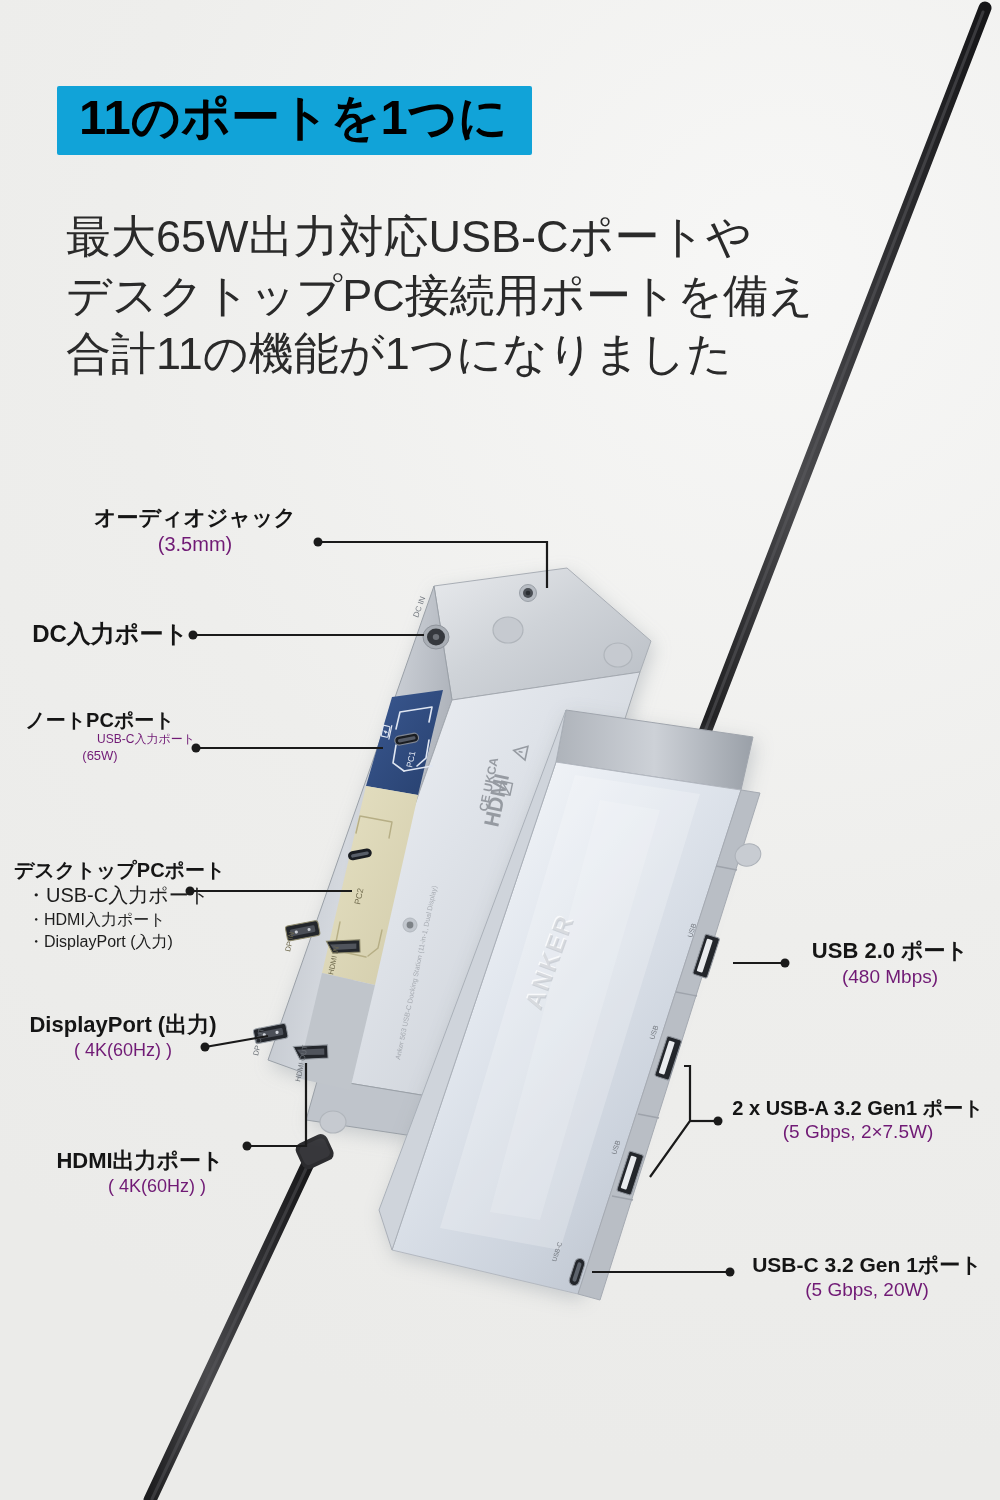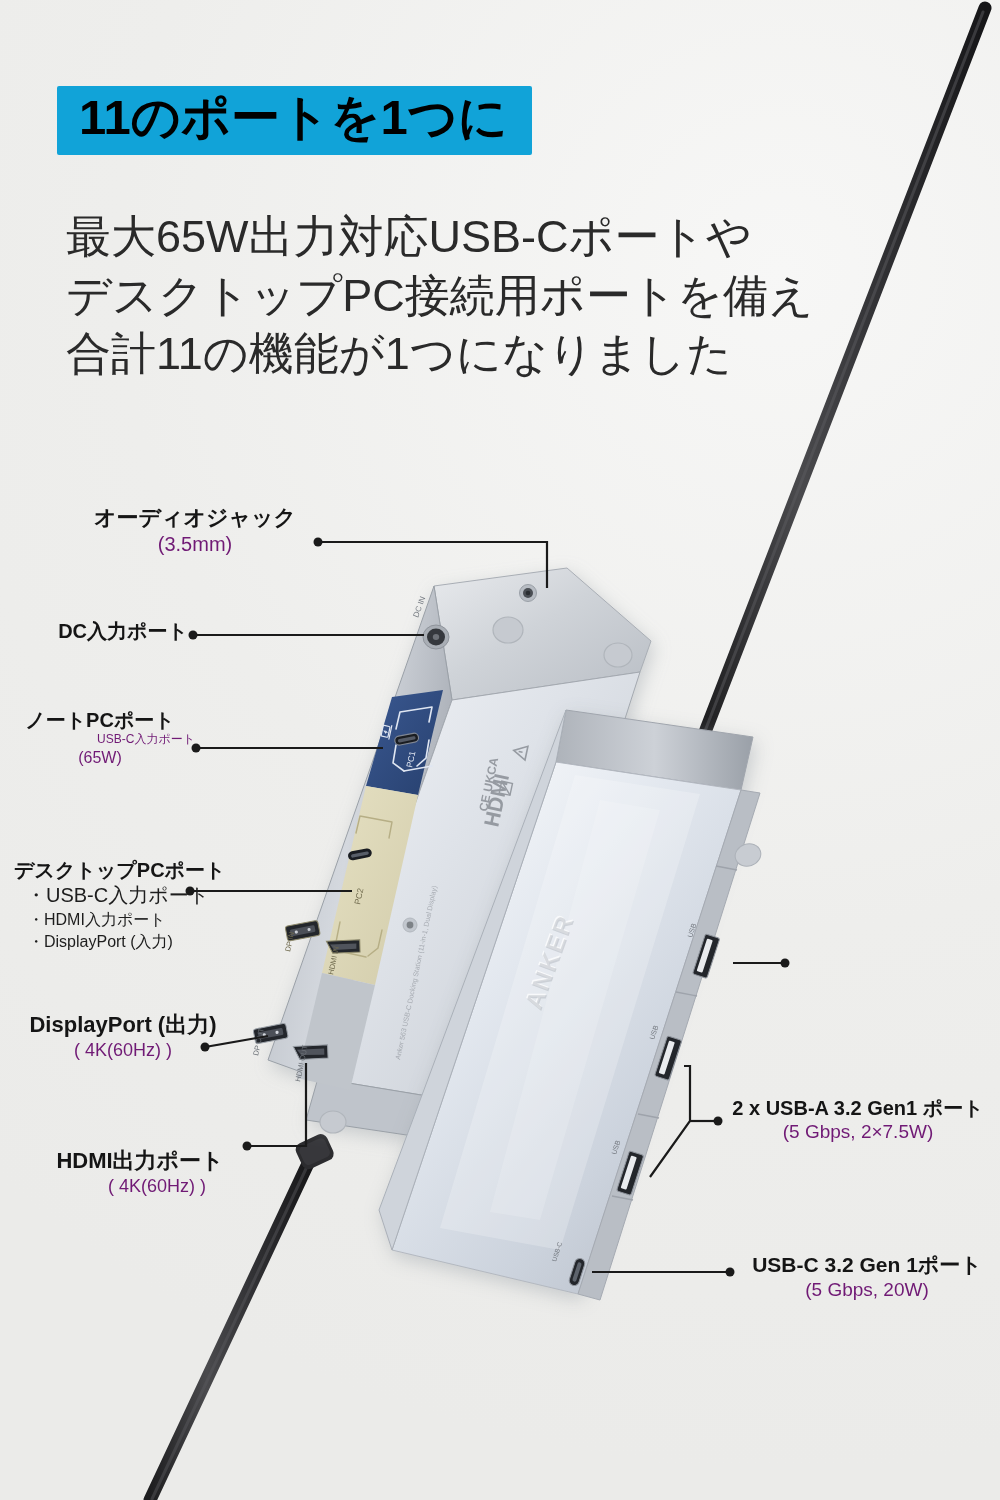--- a/index.html
+++ b/index.html
@@ -337,46 +337,50 @@
       <circle cx="730" cy="1272" r="4.5" fill="#1a1a1a" stroke="none"></circle>
     </g>
   </svg>
 
   <div class="callout ta-c" style="left:70px; top:505px; width:250px;">
     <div class="ttl" style="font-size:22px;">オーディオジャック</div>
     <div class="sub" style="font-size:20px;">(3.5mm)</div>
   </div>
 
   <div class="callout ta-r" style="left:10px; top:619px; width:178px;">
-    <div class="ttl" style="font-size:20px;">DC入力ポート</div>
+    <div class="ttl" style="font-size:24px;">DC入力ポート</div>
   </div>
 
   <div class="callout ta-c" style="left:5px; top:708px; width:190px;">
     <div class="ttl" style="font-size:20px;">ノートPCポート</div>
     <div class="sub" style="font-size:12px;text-align:right;">USB-C入力ポート</div>
-    <div class="sub" style="font-size:16px;">(65W)</div>
+    <div class="sub" style="font-size:13px;">(65W)</div>
   </div>
 
   <div class="callout ta-l" style="left:14px; top:858px; width:260px;">
     <div class="ttl" style="font-size:20px;">デスクトップPCポート</div>
     <div class="bul" style="font-size:20px; margin-left:12px;">・USB-C入力ポート</div>
     <div class="bul" style="font-size:16px; margin-left:14px;">・HDMI入力ポート</div>
     <div class="bul" style="font-size:16px; margin-left:14px;">・DisplayPort (入力)</div>
   </div>
 
   <div class="callout ta-c" style="left:8px; top:1012px; width:230px;">
     <div class="ttl" style="font-size:22px;">DisplayPort (出力)</div>
     <div class="sub" style="font-size:18px;">( 4K(60Hz) )</div>
   </div>
 
   <div class="callout ta-c" style="left:24px; top:1148px; width:232px;">
     <div class="ttl" style="font-size:22px;">HDMI出力ポート</div>
     <div class="sub" style="font-size:18px; padding-left:34px;">( 4K(60Hz) )</div>
   </div>
 
+  <div class="callout ta-c" style="left:800px; top:938px; width:180px;">
+    <div class="ttl" style="font-size:22px;">USB 2.0 ポート</div>
+    <div class="sub" style="font-size:19px;">(480 Mbps)</div>
+  </div>
 
   <div class="callout ta-c" style="left:722px; top:1096px; width:272px;">
     <div class="ttl" style="font-size:20px;">2 x USB-A 3.2 Gen1 ポート</div>
     <div class="sub" style="font-size:19px;">(5 Gbps, 2×7.5W)</div>
   </div>
 
   <div class="callout ta-c" style="left:738px; top:1252px; width:258px;">
     <div class="ttl" style="font-size:21px;">USB-C 3.2 Gen 1ポート</div>
     <div class="sub" style="font-size:19px;">(5 Gbps, 20W)</div>
   </div>

